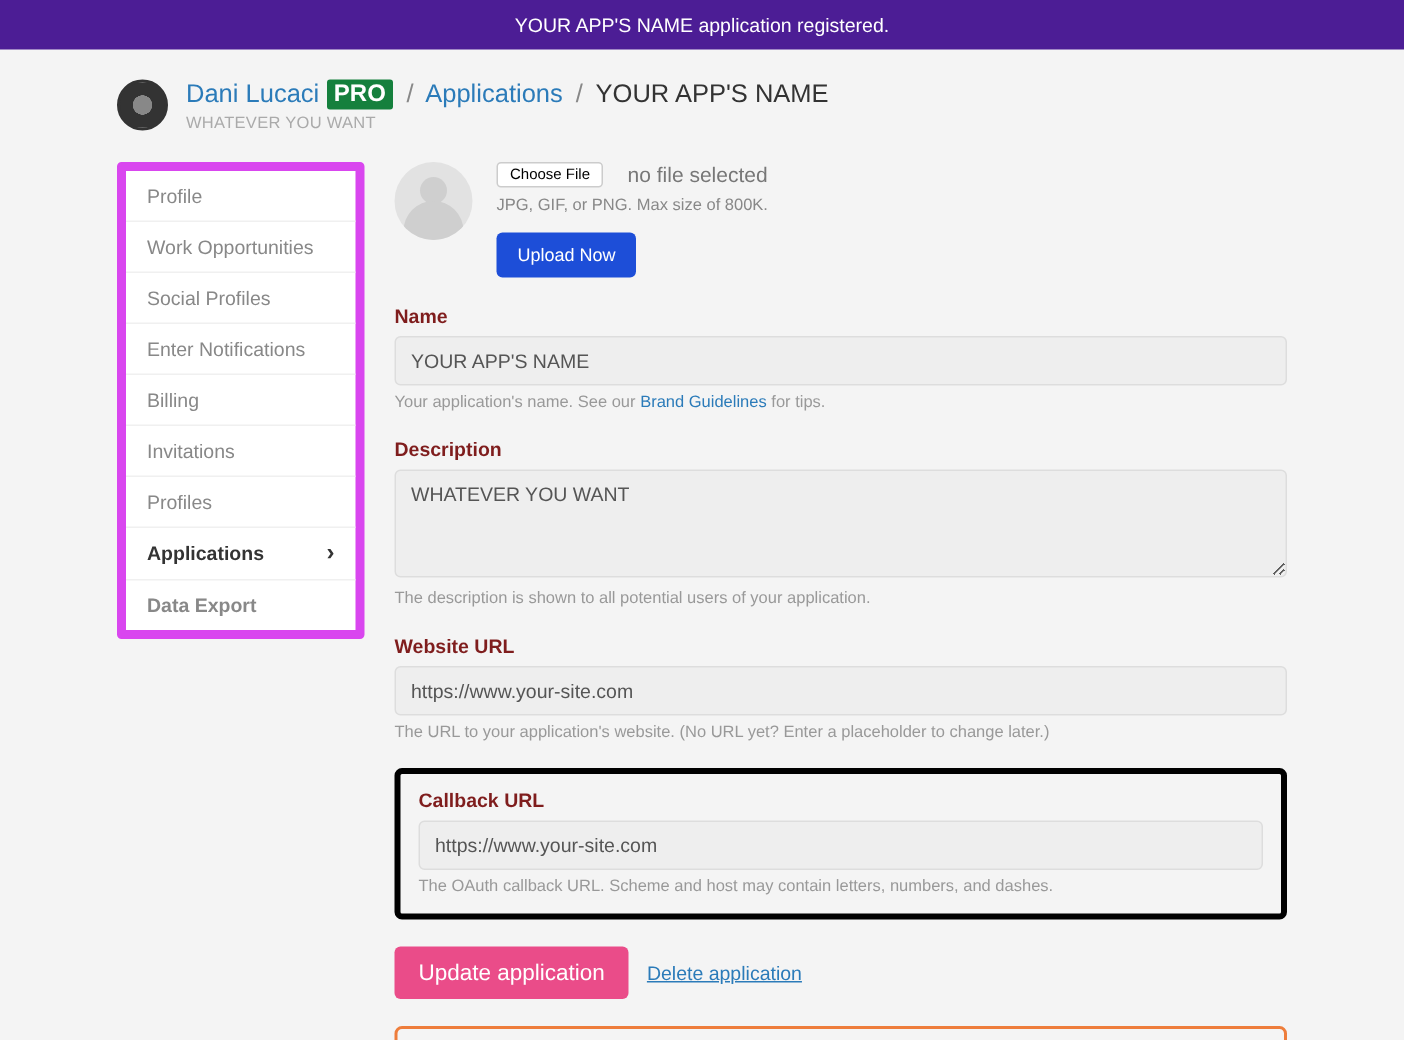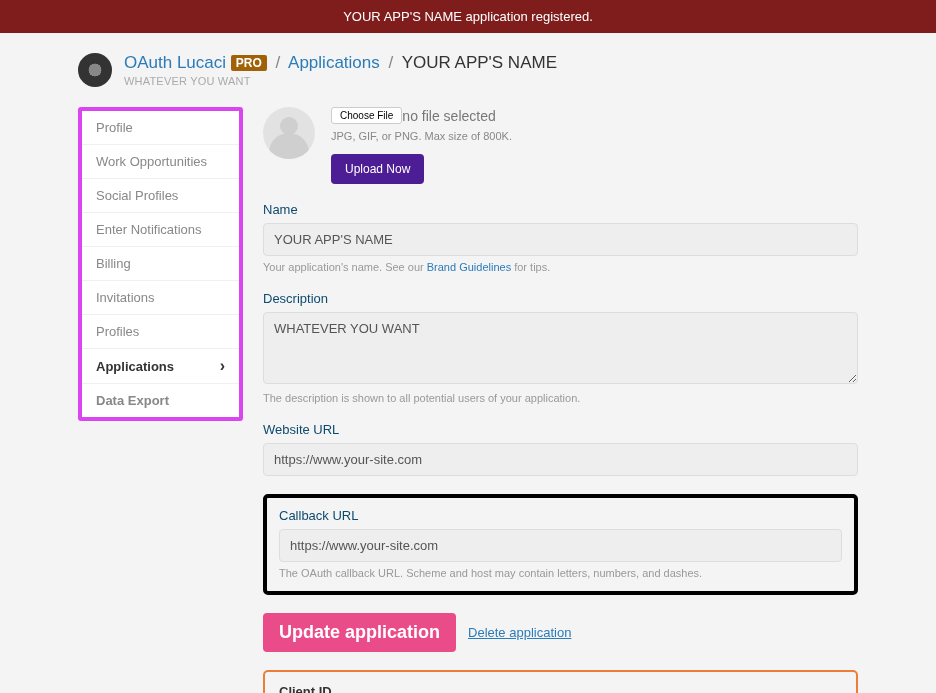--- a/index.html
+++ b/index.html
@@ -3,21 +3,21 @@
   <meta charset="utf-8">
   <style>
     * { box-sizing: border-box; margin: 0; padding: 0; }
     body {
       font-family: "Helvetica Neue", Helvetica, Arial, sans-serif;
       background: #f4f4f4;
       color: #333;
       font-size: 13px;
     }
     .banner {
-      background: #7f1d1d;
+      background: #4c1d95;
       color: #fff;
       text-align: center;
       padding: 9px;
       font-size: 13px;
     }
     .container {
       width: 780px;
       margin: 0 auto;
       padding: 20px 0 40px 0;
     }
@@ -38,43 +38,43 @@
     }
     .breadcrumb {
       font-size: 17px;
       font-weight: 500;
       color: #333;
     }
     .breadcrumb .link { color: #2b7bb9; }
     .breadcrumb .sep { color: #888; margin: 0 4px; }
     .pro-badge {
       display: inline-block;
-      background: #a16207;
+      background: #15803d;
       color: #fff;
-      font-size: 12px;
+      font-size: 16px;
       font-weight: bold;
       padding: 1px 5px;
       border-radius: 2px;
       vertical-align: middle;
       position: relative;
       top: -1px;
     }
     .sub-breadcrumb {
       font-size: 11px;
       color: #aaa;
       text-transform: uppercase;
       margin-top: 2px;
       letter-spacing: 0.2px;
     }
     .layout { display: flex; gap: 20px; align-items: flex-start; }
     .sidebar {
       width: 165px;
       flex-shrink: 0;
       background: #fff;
-      border: 4px solid #d946ef;
+      border: 6px solid #d946ef;
       border-radius: 3px;
     }
     .sidebar-item {
       padding: 9px 14px;
       font-size: 13px;
       color: #888;
       border-bottom: 1px solid #f0f0f0;
       cursor: pointer;
       display: flex;
       justify-content: space-between;
@@ -92,73 +92,73 @@
     }
     .app-icon-placeholder::before {
       content: ""; position: absolute; top: 10px; left: 17px;
       width: 18px; height: 18px; border-radius: 50%; background: #cfcfcf;
     }
     .app-icon-placeholder::after {
       content: ""; position: absolute; bottom: -14px; left: 6px;
       width: 40px; height: 40px; border-radius: 50%; background: #cfcfcf;
     }
     .upload-col { flex: 1; }
-    .file-row { display: flex; align-items: center; gap: 0; margin-bottom: 6px; }
+    .file-row { display: flex; align-items: center; gap: 16px; margin-bottom: 6px; }
     .file-btn {
       background: #fff; border: 1px solid #ccc; border-radius: 3px;
       font-size: 10px; padding: 2px 8px; cursor: pointer;
     }
     .file-label { font-size: 14px; color: #777; }
     .file-hint { font-size: 11px; color: #888; margin-bottom: 12px; }
     .btn-pink {
-      background: #4c1d95; color: #fff; border: none;
+      background: #1d4ed8; color: #fff; border: none;
       border-radius: 4px; padding: 8px 14px; font-size: 12px;
       cursor: pointer; font-weight: 500;
     }
     .field-block { margin-bottom: 18px; }
-    .field-label { font-size: 13px; color: #0c4a6e; margin-bottom: 6px; display: block; }
+    .field-label { font-size: 13px; color: #7f1d1d; margin-bottom: 6px; display: block; font-weight: bold; }
     .input, .textarea {
       width: 100%; background: #eee; border: 1px solid #ddd;
       border-radius: 4px; padding: 8px 10px; font-size: 13px;
       color: #555; font-family: inherit;
     }
     .textarea { height: 72px; resize: vertical; }
     .hint { font-size: 11px; color: #999; margin-top: 5px; }
     .hint a { color: #2b7bb9; text-decoration: none; }
     .highlight-box {
       border: 4px solid #000000; border-radius: 5px;
       padding: 10px 12px 12px 12px; margin-bottom: 18px;
     }
     .highlight-box .input { background: #eee; }
     .actions-row { margin-bottom: 18px; display: flex; align-items: center; gap: 12px; }
     .btn-pink2 {
       background: #ea4c89; color: #fff; border: none;
-      border-radius: 4px; padding: 9px 16px; font-size: 18px;
-      cursor: pointer; font-weight: 700;
+      border-radius: 4px; padding: 9px 16px; font-size: 15px;
+      cursor: pointer; font-weight: 400;
     }
     .delete-link { color: #2b7bb9; font-size: 13px; cursor: pointer; text-decoration: underline; }
     .credentials-box {
       border: 2px solid #ee7d3b; border-radius: 5px;
       padding: 12px 14px 6px 14px;
     }
     .cred-label { font-size: 13px; font-weight: 600; color: #333; margin-bottom: 4px; }
   </style>
 </head>
 <body>
 
 <div class="banner">
   <span>YOUR APP'S NAME application registered.</span>
 </div>
 
 <div class="container">
   <div class="header">
     <div class="avatar-img"></div>
     <div>
       <div class="breadcrumb">
-        <span class="link">OAuth Lucaci</span>
+        <span class="link">Dani Lucaci</span>
         <span class="pro-badge">PRO</span>
         <span class="sep">/</span>
         <span class="link">Applications</span>
         <span class="sep">/</span>
         <span>YOUR APP'S NAME</span>
       </div>
       <div class="sub-breadcrumb">WHATEVER YOU WANT</div>
     </div>
   </div>
 
@@ -218,20 +218,21 @@
 
       <div class="field-block">
         <label class="field-label">Description</label>
         <textarea class="textarea" style="">WHATEVER YOU WANT</textarea>
         <div class="hint">The description is shown to all potential users of your application.</div>
       </div>
 
       <div class="field-block">
         <label class="field-label">Website URL</label>
         <input class="input" value="https://www.your-site.com" style="">
+        <div class="hint">The URL to your application's website. (No URL yet? Enter a placeholder to change later.)</div>
       </div>
 
       <div class="highlight-box">
         <label class="field-label">Callback URL</label>
         <input class="input" value="https://www.your-site.com" style="">
         <div class="hint">The OAuth callback URL. Scheme and host may contain letters, numbers, and dashes.</div>
       </div>
 
       <div class="actions-row">
         <button class="btn-pink2">Update application</button>

